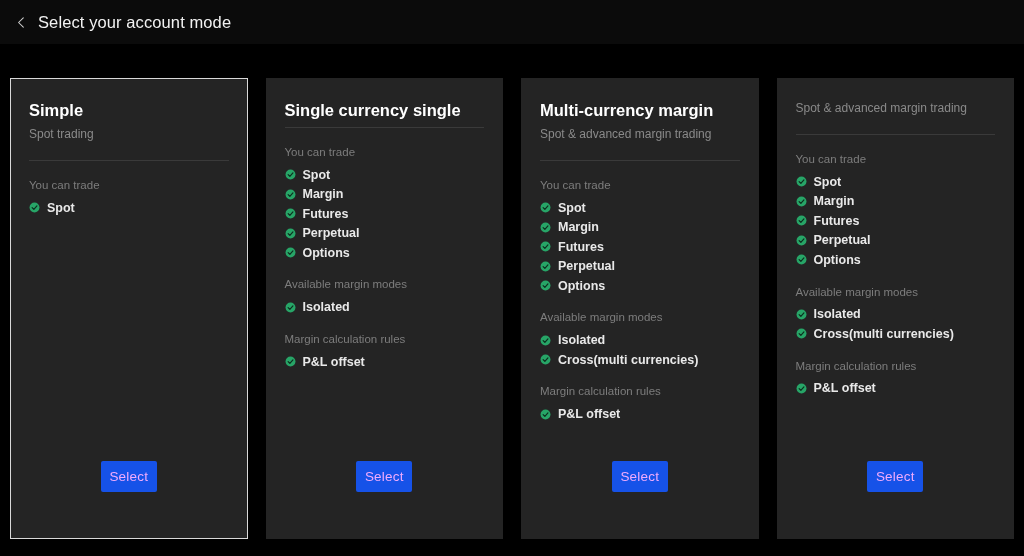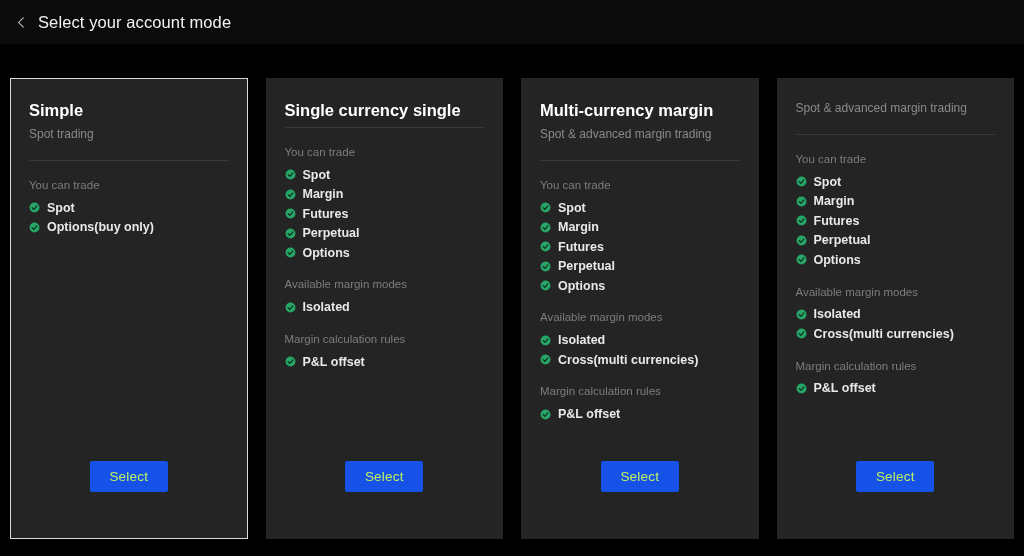--- a/index.html
+++ b/index.html
@@ -132,25 +132,25 @@
 
   .card-spacer { flex: 1 1 auto; min-height: 10px; }
 
   .select-wrap {
     display: flex;
     justify-content: center;
     padding-bottom: 46px;
   }
   .select-btn {
     background: #1652e8;
-    color: #bef264;
+    color: #f0abfc;
     border: none;
     font-family: "Liberation Sans", sans-serif;
     font-size: 13.5px;
-    width: 78px;
+    width: 56px;
     height: 31px;
     border-radius: 2px;
     cursor: pointer;
     letter-spacing: 0.2px;
   }
 
   
   .bottom-strip {
     position: absolute;
     left: 0;
@@ -200,29 +200,20 @@
         <ul class="feat-list">
           <li class="feat-item">
             <span>
               <svg class="check-icon" viewBox="0 0 14 14" aria-hidden="true">
                 <circle cx="7" cy="7" r="6.3" fill="#27a567"></circle>
                 <path d="M4 7.2 L6.2 9.3 L10.1 4.9" stroke="#0c2f1f" stroke-width="1.5" fill="none" stroke-linecap="round" stroke-linejoin="round"></path>
               </svg>
             </span>
             <span>Spot</span>
           </li>
-          <li class="feat-item">
-            <span>
-              <svg class="check-icon" viewBox="0 0 14 14" aria-hidden="true">
-                <circle cx="7" cy="7" r="6.3" fill="#27a567"></circle>
-                <path d="M4 7.2 L6.2 9.3 L10.1 4.9" stroke="#0c2f1f" stroke-width="1.5" fill="none" stroke-linecap="round" stroke-linejoin="round"></path>
-              </svg>
-            </span>
-            <span>Options(buy only)</span>
-          </li>
         </ul>
       </div>
       <div class="card-spacer"></div>
       <div class="select-wrap">
         <button class="select-btn">Select</button>
       </div>
     </div>
     <div class="mode-card">
       <div class="card-title">Single currency single</div>
       <div class="divider"></div>

